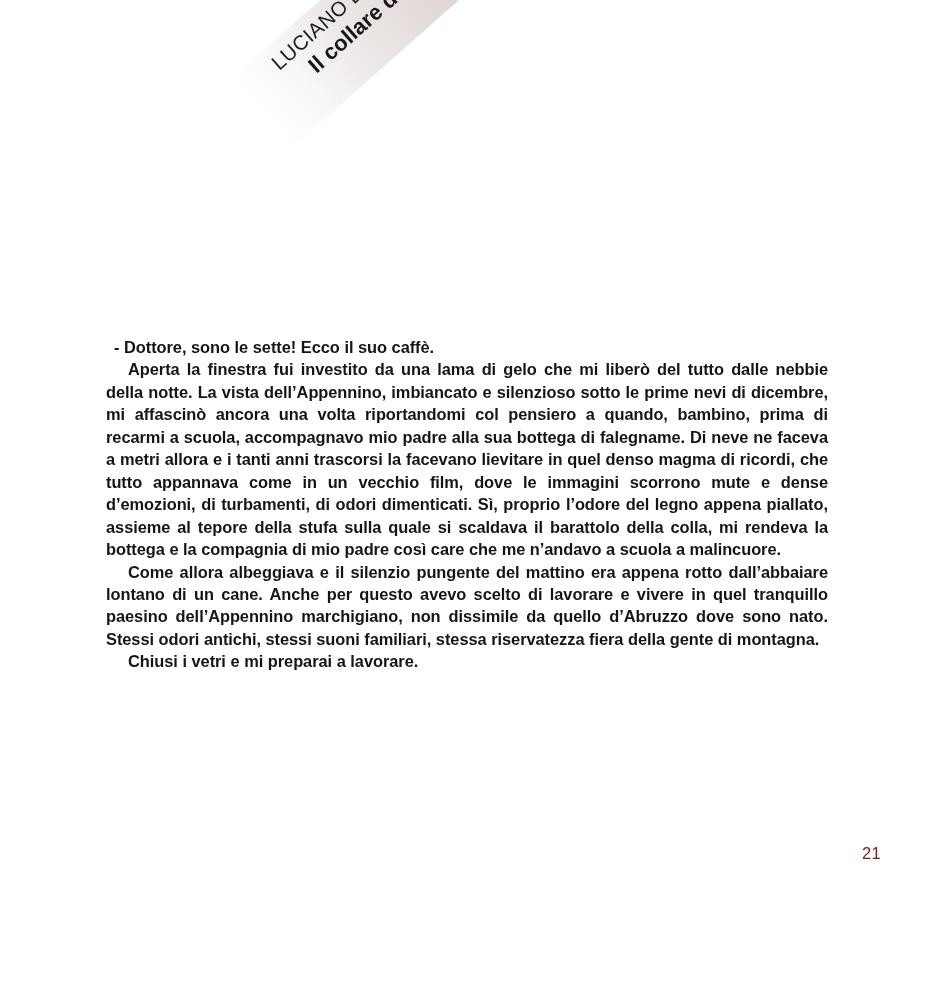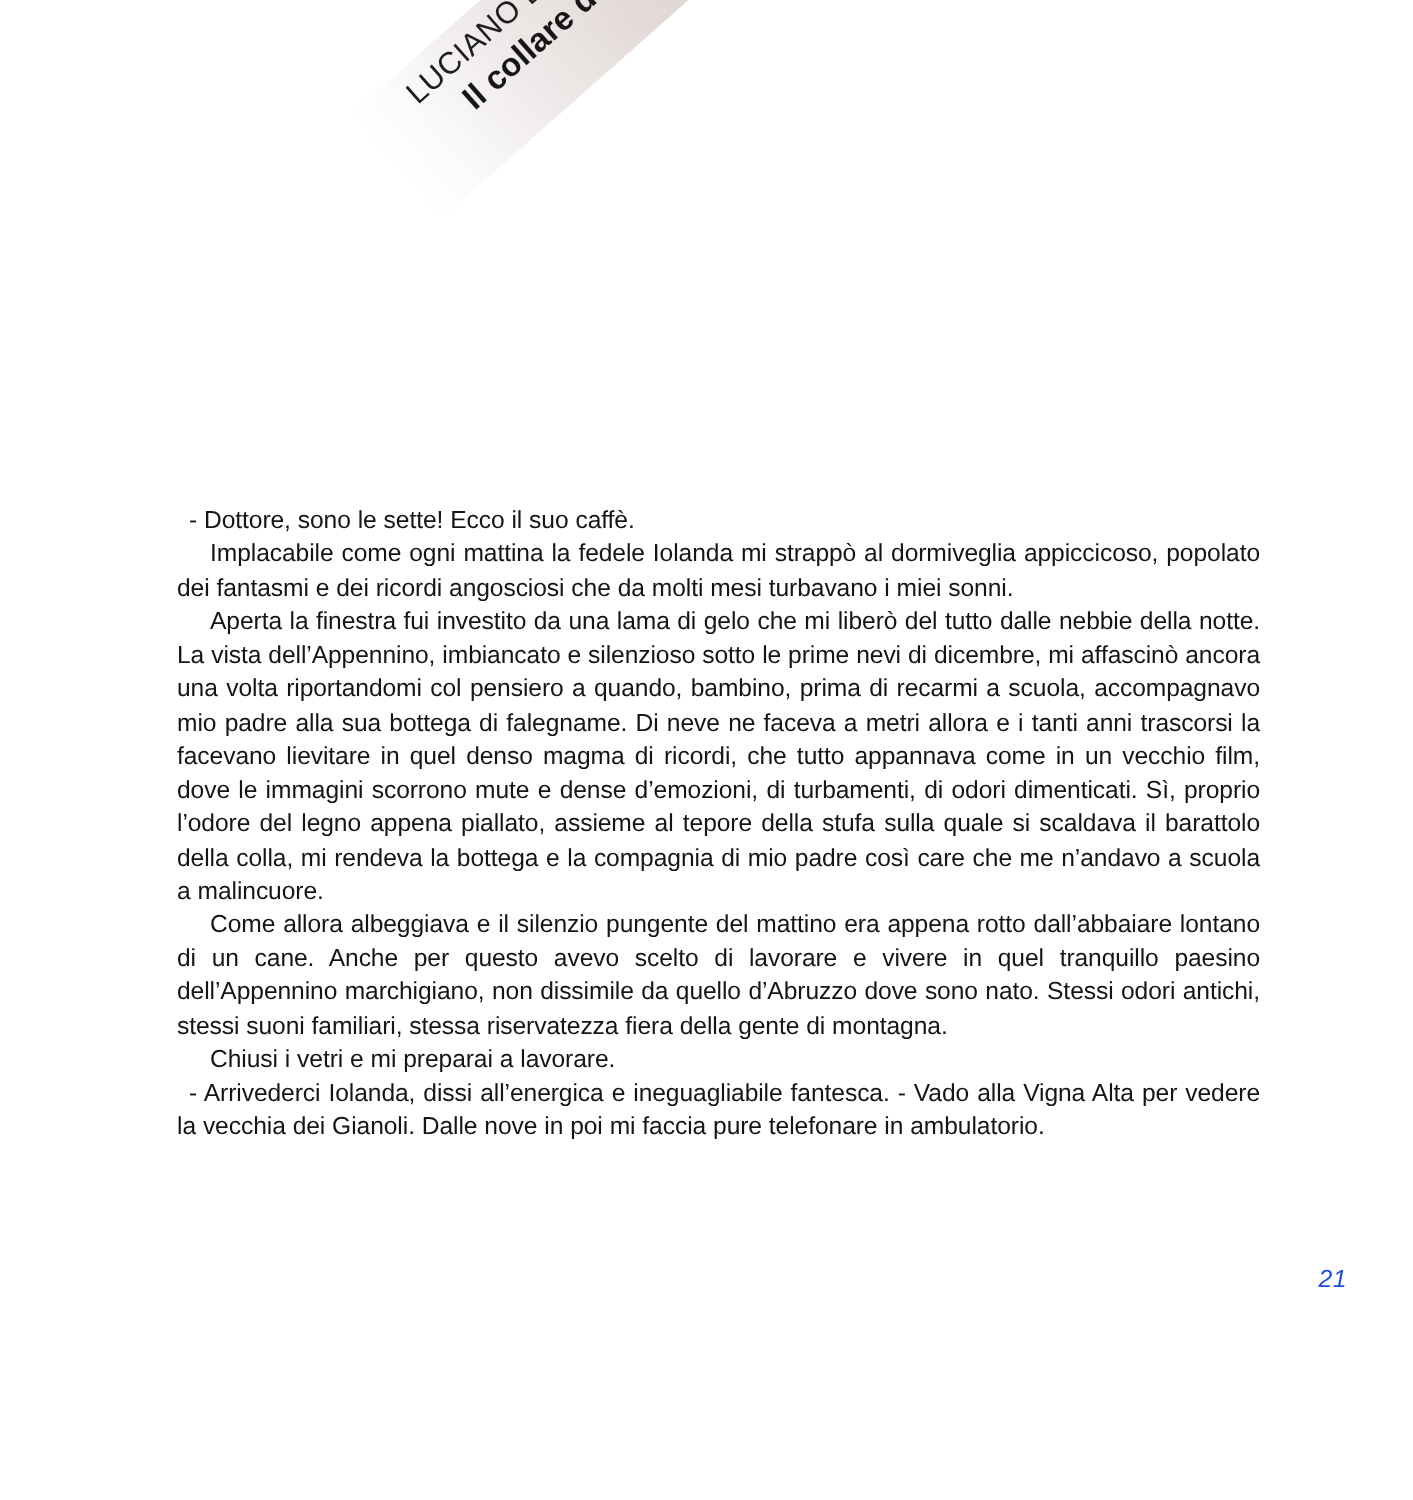--- a/index.html
+++ b/index.html
@@ -77,23 +77,24 @@
     color: #161616;
     white-space: nowrap;
     line-height: 1.3;
     letter-spacing: 0.1px;
     padding-left: 26px;
   }
 
   
   .textcol {
     position: absolute;
-    left: 118px;
+    left: 106px;
     top: 336px;
     width: 722px;
+    font-weight: bold;
   }
   .para {
     margin: 0;
     font-size: 16.4px;
     line-height: 22.45px;
     text-align: justify;
     text-justify: inter-word;
     hyphens: none;
     color: #151515;
     letter-spacing: -0.05px;
@@ -101,43 +102,39 @@
   }
   .para.indent { text-indent: 22px; }
   .para.dash   { text-indent: 8px; }
 
   
   .folio {
     position: absolute;
     left: 862px;
     top: 844px;
     font-size: 16.5px;
-    font-style: italic;
-    color: #1d4ed8;
+    color: #7f1d1d;
     letter-spacing: 0.3px;
-    margin-left: 17px;
   }
 </style>
 </head>
 <body>
 
 <div class="page">
 
   <div class="banner-area">
     <div class="banner-band"></div>
     <div class="banner-text">
       <div class="banner-line-author">LUCIANO BAFFIONI VENTURI</div>
       <div class="banner-line-title">Il collare di San Liberato</div>
     </div>
   </div>
 
   <div class="textcol">
       <p class="para dash">- Dottore, sono le sette! Ecco il suo caffè.</p>
-      <p class="para indent">Implacabile come ogni mattina la fedele Iolanda mi strappò al dormiveglia appiccicoso, popolato dei fantasmi e dei ricordi angosciosi che da molti mesi turbavano i miei sonni.</p>
       <p class="para indent">Aperta la finestra fui investito da una lama di gelo che mi liberò del tutto dalle nebbie della notte. La vista dell’Appennino, imbiancato e silenzioso sotto le prime nevi di dicembre, mi affascinò ancora una volta riportandomi col pensiero a quando, bambino, prima di recarmi a scuola, accompagnavo mio padre alla sua bottega di falegname. Di neve ne faceva a metri allora e i tanti anni trascorsi la facevano lievitare in quel denso magma di ricordi, che tutto appannava come in un vecchio film, dove le immagini scorrono mute e dense d’emozioni, di turbamenti, di odori dimenticati. Sì, proprio l’odore del legno appena piallato, assieme al tepore della stufa sulla quale si scaldava il barattolo della colla, mi rendeva la bottega e la compagnia di mio padre così care che me n’andavo a scuola a malincuore.</p>
       <p class="para indent">Come allora albeggiava e il silenzio pungente del mattino era appena rotto dall’abbaiare lontano di un cane. Anche per questo avevo scelto di lavorare e vivere in quel tranquillo paesino dell’Appennino marchigiano, non dissimile da quello d’Abruzzo dove sono nato. Stessi odori antichi, stessi suoni familiari, stessa riservatezza fiera della gente di montagna.</p>
       <p class="para indent">Chiusi i vetri e mi preparai a lavorare.</p>
-      <p class="para dash">- Arrivederci Iolanda, dissi all’energica e ineguagliabile fantesca. - Vado alla Vigna Alta per vedere la vecchia dei Gianoli. Dalle nove in poi mi faccia pure telefonare in ambulatorio.</p>
     </div>
 
   <div class="folio">21</div>
 
 </div>
 
 </body></html>

